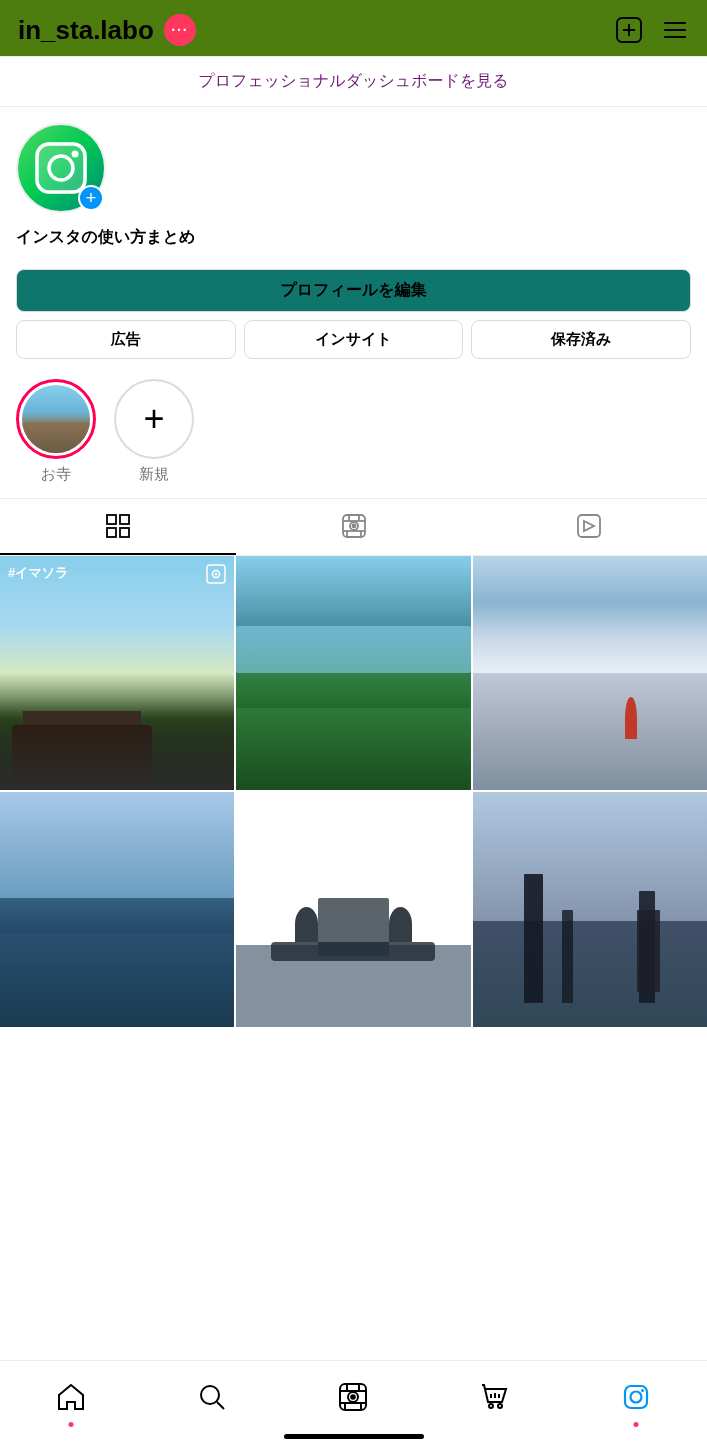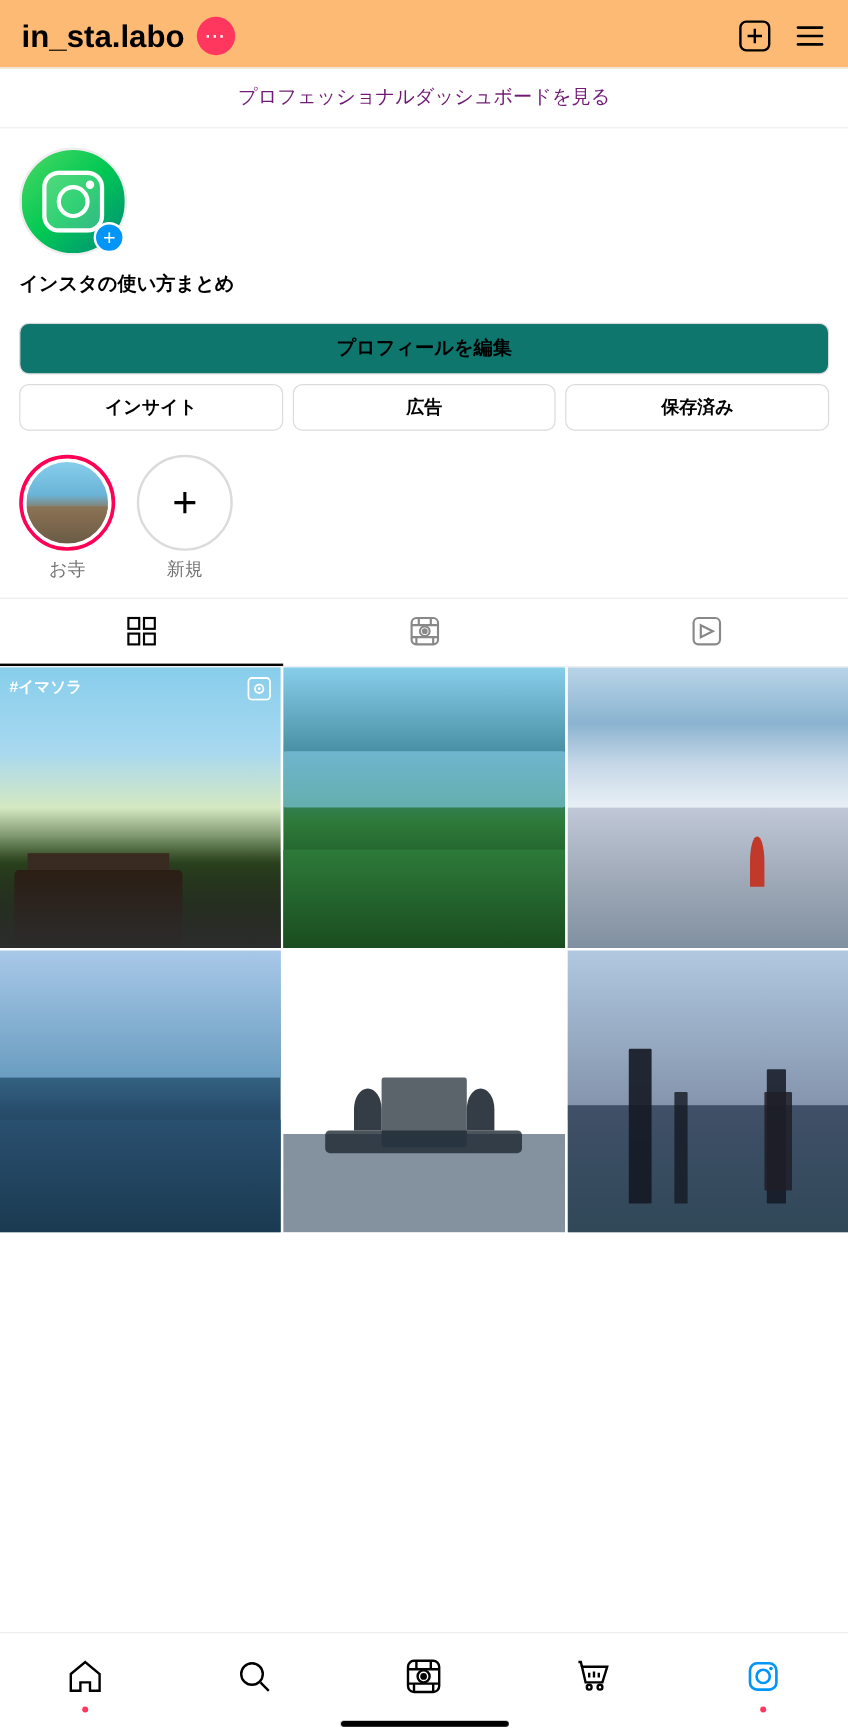--- a/index.html
+++ b/index.html
@@ -11,21 +11,21 @@
       min-height: 1445px;
       overflow-x: hidden;
     }
 
     
     .header {
       display: flex;
       align-items: center;
       justify-content: space-between;
       padding: 14px 18px 10px;
-      background: #fdba74;
+      background: #4d7c0f;
       border-bottom: 1px solid #eee;
     }
     .header-left {
       display: flex;
       align-items: center;
       gap: 10px;
     }
     .username {
       font-size: 26px;
       font-weight: 700;
@@ -466,22 +466,22 @@
   </div>
 </div>
 
 <div class="bio-section">
   <div class="bio-name">インスタの使い方まとめ</div>
 </div>
 
 <div class="action-buttons">
   <button class="btn-edit">プロフィールを編集</button>
   <div class="btn-row">
+    <button class="btn-small">広告</button>
     <button class="btn-small">インサイト</button>
-    <button class="btn-small">広告</button>
     <button class="btn-small">保存済み</button>
   </div>
 </div>
 
 <div class="highlights-section">
 
   <div class="highlight-item">
     <div class="highlight-ring active">
       <div class="highlight-img">
         <div class="temple-img"></div>

